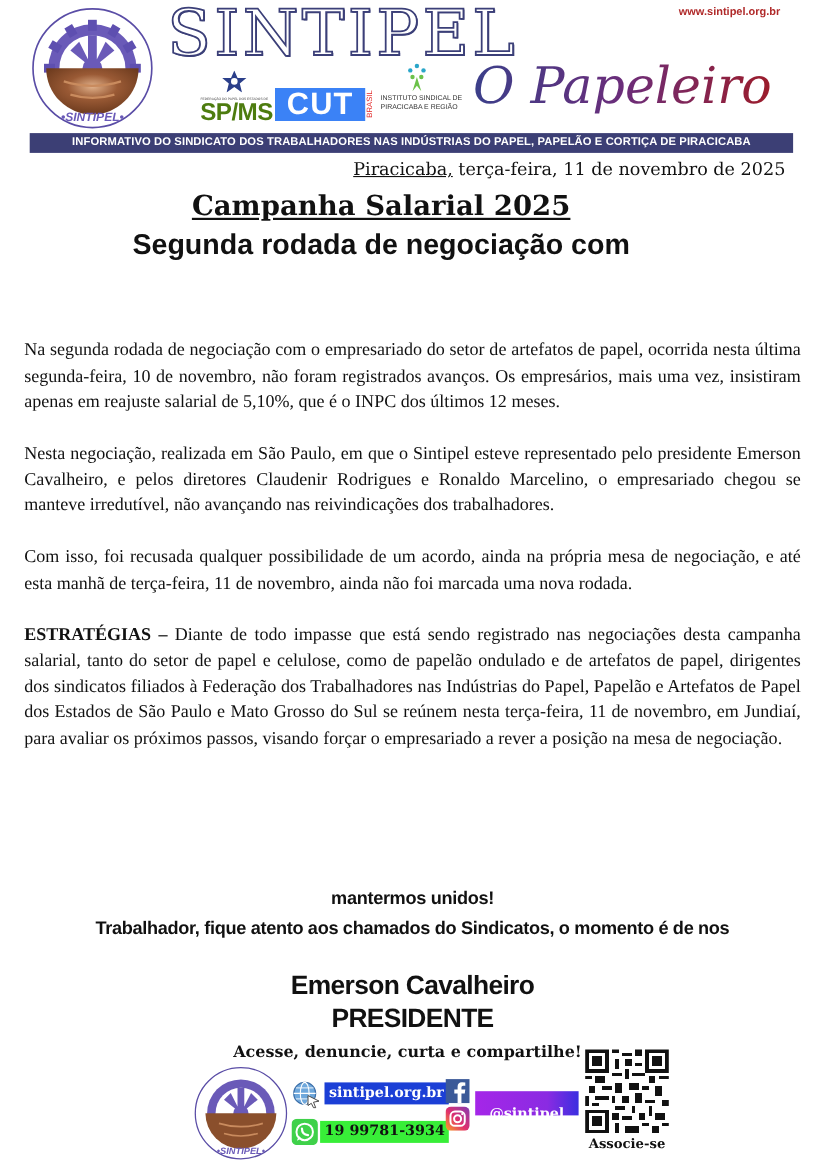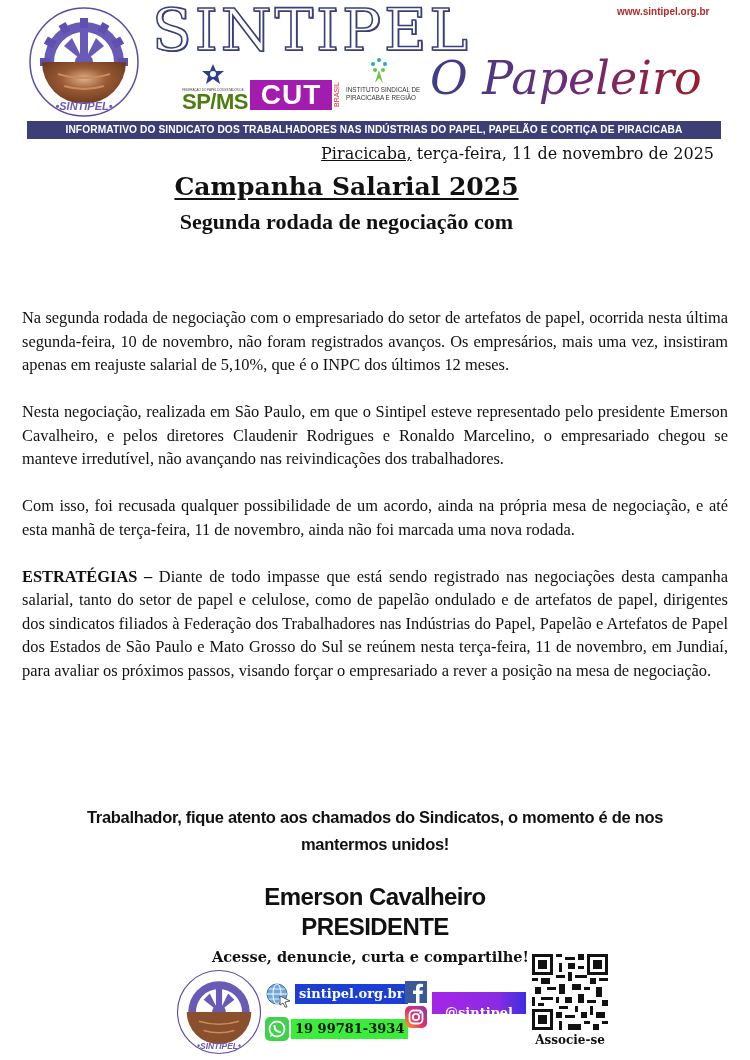--- a/index.html
+++ b/index.html
@@ -24,21 +24,21 @@
     font-family: "DejaVu Serif", serif; font-style: italic; font-size: 46px; line-height: 56px;
     background: linear-gradient(90deg, #3b3f8a 0%, #6b2d7a 50%, #9c1c2a 100%);
     -webkit-background-clip: text; background-clip: text; color: transparent; text-align: right;
   }
   .partner-spms { position: absolute; left: 182px; top: 64px; width: 62px; height: 46px; text-align: center; }
   .spms-star { width: 24px; height: 20px; margin: 0 auto; }
   .spms-tiny { font-family: "Liberation Sans", sans-serif; font-size: 3px; color: #444; line-height: 4px; height: 4px; overflow: hidden; }
   .spms-text { font-family: "Liberation Sans", sans-serif; font-weight: bold; font-size: 22px; color: #4d7c0f; line-height: 20px; letter-spacing: -0.5px; }
   .partner-cut {
     position: absolute; left: 250px; top: 80px; width: 82px; height: 30px;
-    background: #a21caf; color: #fff; font-family: "Liberation Sans", sans-serif; font-weight: bold;
+    background: #3b82f6; color: #fff; font-family: "Liberation Sans", sans-serif; font-weight: bold;
     font-size: 28px; line-height: 30px; text-align: center; letter-spacing: 1px;
   }
   .cut-brasil {
     position: absolute; left: 333px; top: 80px; width: 10px; height: 30px;
     font-family: "Liberation Sans", sans-serif; font-size: 7px; color: #e22a2a;
     writing-mode: vertical-rl; transform: rotate(180deg); text-align: center;
   }
   .partner-instituto { position: absolute; left: 346px; top: 56px; width: 80px; height: 54px; }
   .inst-icon { position: absolute; left: 22px; top: 0; width: 22px; height: 28px; }
   .inst-text {
@@ -57,21 +57,21 @@
     position: absolute; right: 36px; top: 144px;
     font-family: "DejaVu Serif", serif; font-size: 16px; color: #111;
   }
   .dateline .city { text-decoration: underline; }
   .title-block { position: absolute; left: 0; top: 170px; width: 693px; text-align: center; }
   .title-1 {
     font-family: "DejaVu Serif", serif; font-weight: bold; font-size: 25px; line-height: 34px;
     text-decoration: underline; text-underline-offset: 3px;
   }
   .title-2 {
-    font-family: Liberation Serif, serif; font-weight: bold; font-size: 22px; line-height: 36px;
+    font-family: Liberation Sans, sans-serif; font-weight: bold; font-size: 26px; line-height: 36px;
   }
 
   
   .article { position: absolute; left: 22px; top: 306px; width: 706px; }
   .para {
     font-family: "Liberation Serif", serif; font-size: 16.4px; line-height: 23.5px;
     text-align: justify; color: #111; margin-bottom: 23.5px;
   }
   .para strong { font-weight: bold; }
   .call {
@@ -193,22 +193,22 @@
 </div>
 
 <div class="article">
   <p class="para">Na segunda rodada de negociação com o empresariado do setor de artefatos de papel, ocorrida nesta última segunda-feira, 10 de novembro, não foram registrados avanços. Os empresários, mais uma vez, insistiram apenas em reajuste salarial de 5,10%, que é o INPC dos últimos 12 meses.</p>
   <p class="para">Nesta negociação, realizada em São Paulo, em que o Sintipel esteve representado pelo presidente Emerson Cavalheiro, e pelos diretores Claudenir Rodrigues e Ronaldo Marcelino, o empresariado chegou se manteve irredutível, não avançando nas reivindicações dos trabalhadores.</p>
   <p class="para">Com isso, foi recusada qualquer possibilidade de um acordo, ainda na própria mesa de negociação, e até esta manhã de terça-feira, 11 de novembro, ainda não foi marcada uma nova rodada.</p>
   <p class="para"><strong>ESTRATÉGIAS –</strong><span> Diante de todo impasse que está sendo registrado nas negociações desta campanha salarial, tanto do setor de papel e celulose, como de papelão ondulado e de artefatos de papel, dirigentes dos sindicatos filiados à Federação dos Trabalhadores nas Indústrias do Papel, Papelão e Artefatos de Papel dos Estados de São Paulo e Mato Grosso do Sul se reúnem nesta terça-feira, 11 de novembro, em Jundiaí, para avaliar os próximos passos, visando forçar o empresariado a rever a posição na mesa de negociação.</span></p>
 </div>
 
 <div class="call">
+  <div>mantermos unidos!</div>
   <div>Trabalhador, fique atento aos chamados do Sindicatos, o momento é de nos</div>
-  <div>mantermos unidos!</div>
 </div>
 
 <div class="signature">
   <div class="sig-name">Emerson Cavalheiro</div>
   <div class="sig-role">PRESIDENTE</div>
 </div>
 
 <div class="footer">
   <div class="footer-cta">Acesse, denuncie, curta e compartilhe!</div>
 

